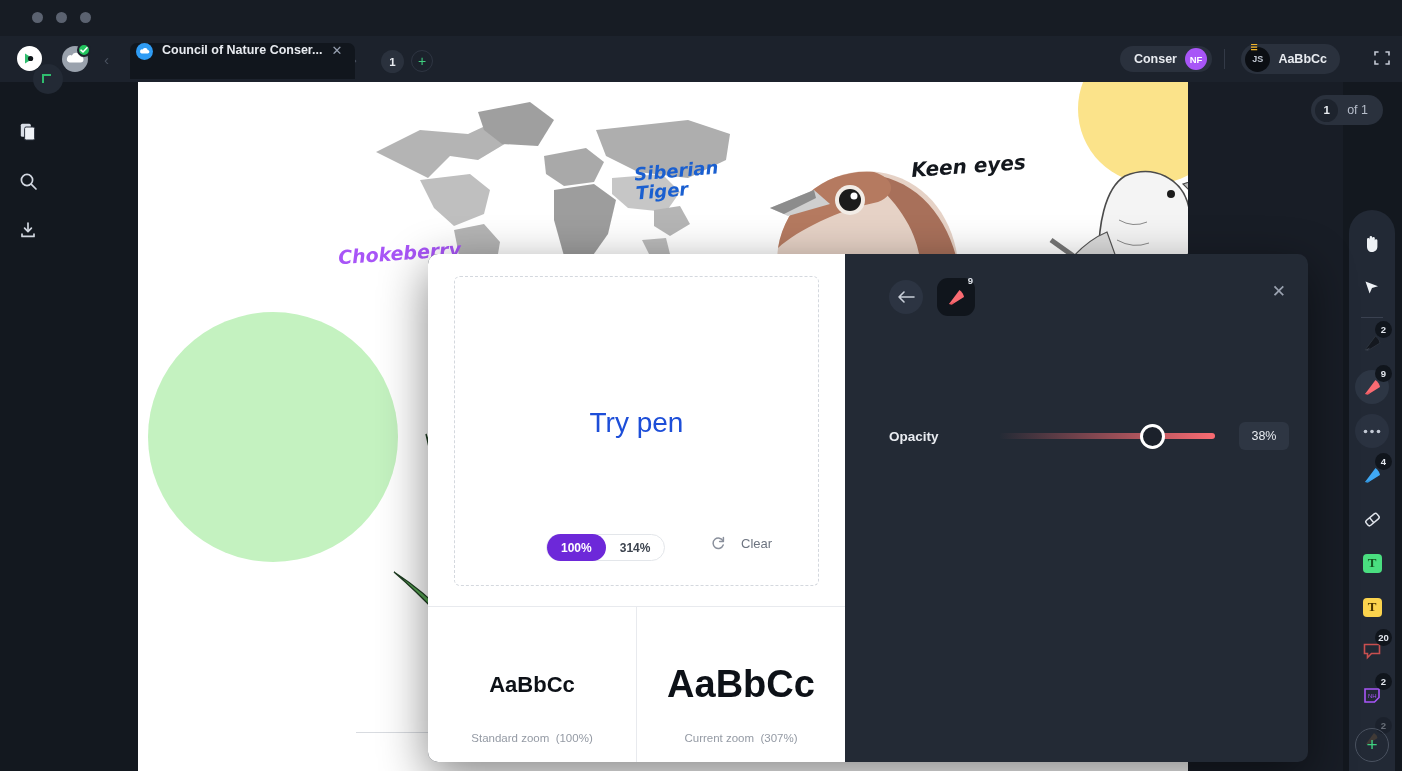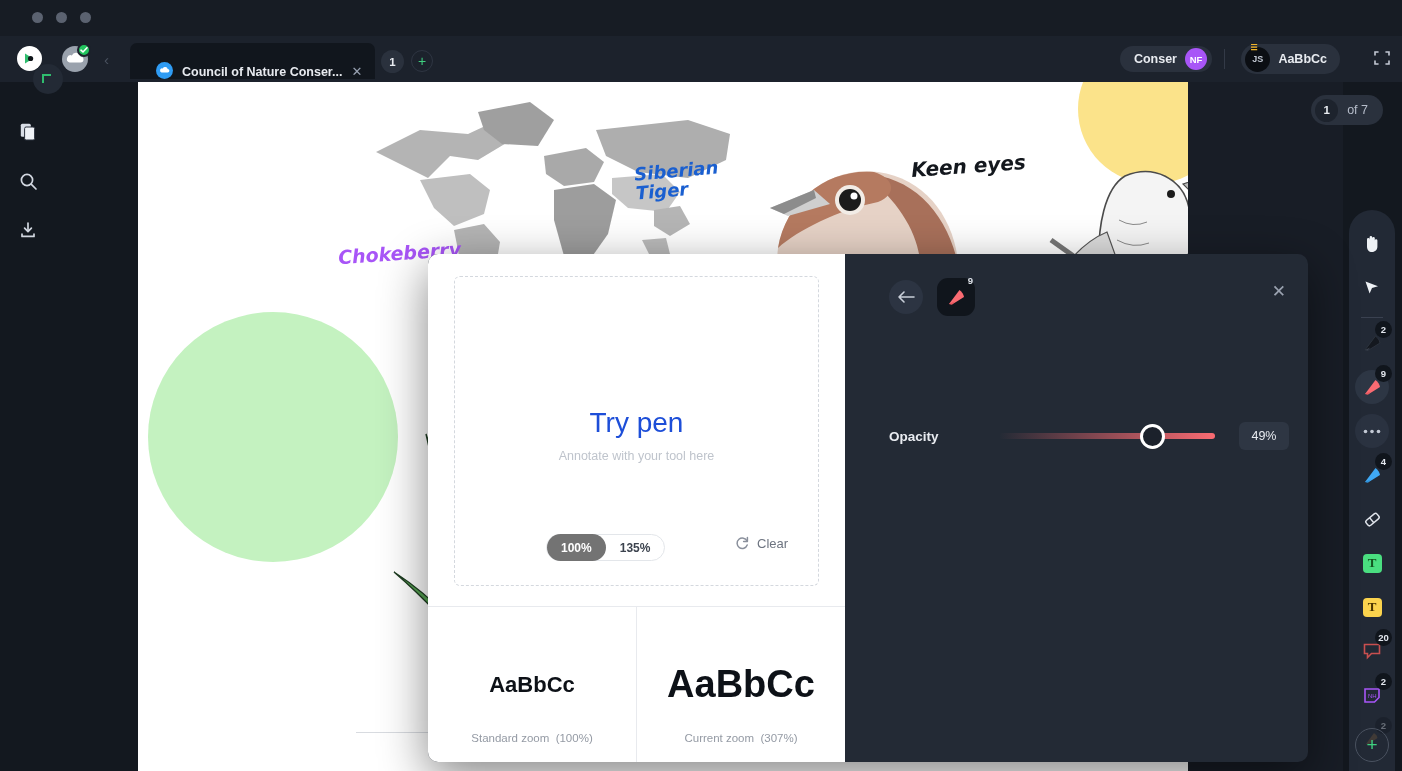--- a/index.html
+++ b/index.html
@@ -21,22 +21,22 @@
   .logo { position: absolute; left: 17px; top: 46px; width: 25px; height: 25px; border-radius: 50%;
           background: #ffffff; display: flex; align-items: center; justify-content: center; }
   .cloud-wrap { position: absolute; left: 62px; top: 46px; width: 26px; height: 26px; }
   .cloud-badge { position: absolute; right: -3px; top: -3px; width: 14px; height: 14px; border-radius: 50%;
                  background: #22c55e; display: flex; align-items: center; justify-content: center;
                  border: 2px solid #1c222c; }
   .nav-chev { position: absolute; top: 51px; color: #4a5260; font-size: 15px; }
   .nav-chev.left { left: 104px; }
   .nav-chev.right { left: 352px; }
 
-  .tab { position: absolute; left: 130px; top: 43px; height: 36px; padding: 0 13px 0 26px;
-         background: #11161d; border-radius: 7px 7px 0 0; display: flex; align-items: flex-end; gap: 9px; }
+  .tab { position: absolute; left: 130px; top: 43px; height: 36px; padding: 0 13px 0 6px;
+         background: #11161d; border-radius: 7px 7px 0 0; display: flex; align-items: flex-start; gap: 9px; }
   .tab-fav { width: 17px; height: 17px; border-radius: 50%; background: #2f9cf4;
              display: flex; align-items: center; justify-content: center; }
   .tab-title { color: #e8ebf0; font-size: 12.5px; font-weight: bold; white-space: nowrap; }
   .tab-close { color: #97a0b0; font-size: 13px; cursor: pointer; }
 
   .pagecount { position: absolute; left: 381px; top: 50px; width: 23px; height: 23px; border-radius: 50%;
                background: #2a313d; color: #e8ebf0; font-size: 11.5px; font-weight: bold;
                display: flex; align-items: center; justify-content: center; }
   .addtab { position: absolute; left: 411px; top: 50px; width: 22px; height: 22px; border-radius: 50%;
             border: 1px solid #2e3542; color: #3fcf7f; font-size: 14px;
@@ -130,22 +130,22 @@
   .trypen { position: absolute; left: 26px; top: 22px; width: 365px; height: 310px;
             border: 1px dashed #d4d8de; border-radius: 6px; }
   .trypen-title { position: absolute; left: 0; right: 0; top: 130px; text-align: center;
                   font-size: 28px; color: #1d4ed8; }
   .trypen-sub { position: absolute; left: 0; right: 0; top: 172px; text-align: center;
                 font-size: 12.5px; color: #bfc4cc; }
   .zoom-seg { position: absolute; left: 118px; top: 280px; height: 27px; border: 1px solid #e3e6ea;
               border-radius: 14px; display: flex; align-items: center; background: #fff; }
   .zs-btn { height: 27px; padding: 0 14px; border-radius: 14px; font-size: 12px; font-weight: bold;
             color: #3c434e; display: flex; align-items: center; }
-  .zs-btn.active { background: #737373; color: #fff; }
-  .clear-btn { position: absolute; left: 306px; top: 281px; display: flex; align-items: center; gap: 7px;
+  .zs-btn.active { background: #6d28d9; color: #fff; }
+  .clear-btn { position: absolute; left: 282px; top: 281px; display: flex; align-items: center; gap: 15px;
                color: #6d7480; font-size: 13px; }
 
   .preview-row { position: absolute; left: 0; top: 352px; width: 417px; height: 156px;
                  border-top: 1px solid #e8eaee; display: flex; }
   .preview-cell { flex: 1; position: relative; display: flex; flex-direction: column;
                   align-items: center; justify-content: center; }
   .preview-cell + .preview-cell { border-left: 1px solid #e8eaee; }
   .pv-sample { position: relative; color: #0d1117; font-weight: bold; }
   .pv-stroke { position: absolute; left: -4px; top: 42%; width: 112%; height: 34%;
                background: #f9989b; border-radius: 50% 60% 45% 55%; transform: rotate(-7deg); z-index: -1; }
@@ -349,21 +349,21 @@
         <div class="hrule"></div>
 
       </div>
     </div>
 
     <div class="page-flap">›</div>
   </div>
 
   <div class="pageindicator">
     <span class="pi-num">1</span>
-    <span class="pi-of">of 7</span>
+    <span class="pi-of">of 1</span>
   </div>
 
   <div class="tool-rail">
     <div class="tool">
       <svg width="20" height="20" viewBox="0 0 20 20">
           <path d="M5 11V5.4a1.3 1.3 0 0 1 2.6 0V9V3.4a1.3 1.3 0 0 1 2.6 0V9V4.2a1.3 1.3 0 0 1 2.6 0V10V6.6a1.3 1.3 0 0 1 2.6 0v5.9c0 3.2-2.3 5.5-5.4 5.5S5 15.6 5 12.4Z" fill="#eef1f5"></path>
         </svg>
     </div>
     <div class="tool">
       <svg width="18" height="18" viewBox="0 0 18 18">
@@ -447,26 +447,25 @@
     </div>
   </div>
 
   <div class="add-fab">+</div>
 
   <div class="dialog">
 
     <div class="dlg-left">
       <div class="trypen">
         <div class="trypen-title">Try pen</div>
-        <div class="trypen-sub">Annotate with your tool here</div>
       </div>
 
       <div class="zoom-seg">
         <div class="zs-btn active">100%</div>
-        <div class="zs-btn">135%</div>
+        <div class="zs-btn">314%</div>
       </div>
 
       <div class="clear-btn">
         <svg width="16" height="16" viewBox="0 0 16 16">
           <path d="M13 6a5.2 5.2 0 1 0 .2 4" stroke="#8a909c" stroke-width="1.5" fill="none" stroke-linecap="round"></path>
           <path d="M13.4 2.4V6.4H9.6" stroke="#8a909c" stroke-width="1.5" fill="none" stroke-linecap="round" stroke-linejoin="round"></path>
         </svg>
         <span>Clear</span>
       </div>
 
@@ -504,19 +503,19 @@
       </div>
 
       <div class="dlg-close">✕</div>
 
 
       <div class="row row-opacity">
         <span class="row-label">Opacity</span>
         <span class="slider opacity">
           <span class="knob" style="left:71%"></span>
         </span>
-        <span class="valbox">49%</span>
+        <span class="valbox">38%</span>
       </div>
 
     </div>
   </div>
 
 </div>
 
 </body></html>

